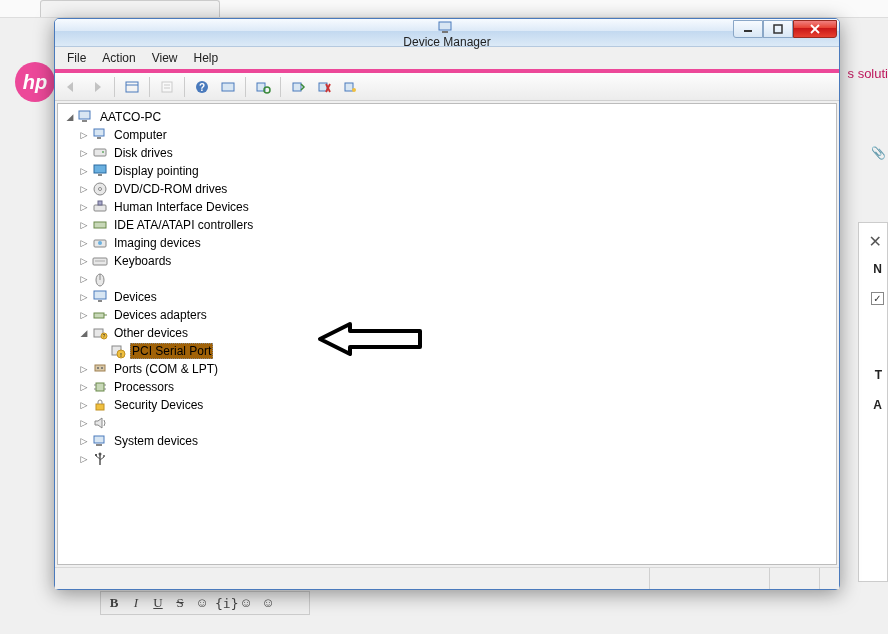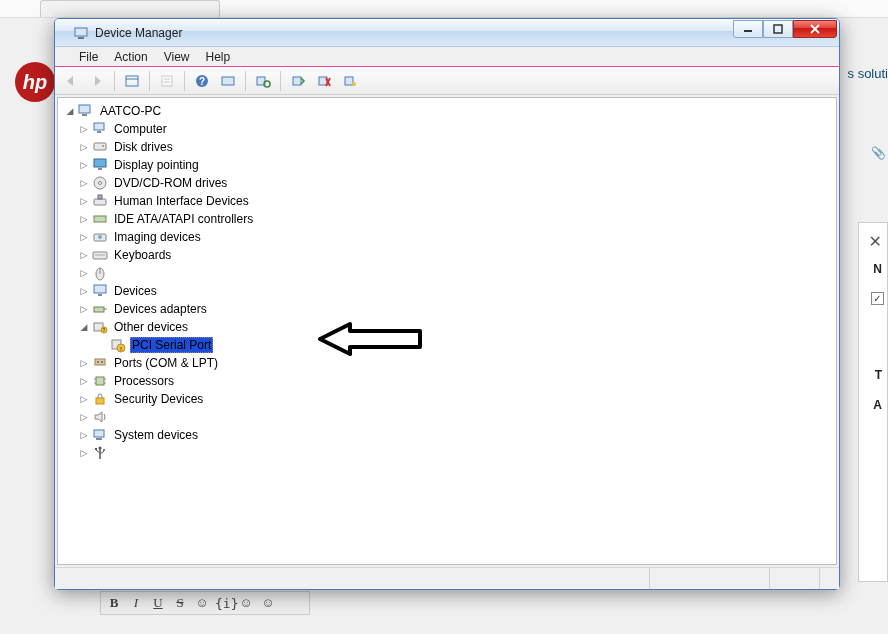--- a/index.html
+++ b/index.html
@@ -18,26 +18,26 @@
     position: absolute; top: 0; left: 0; right: 0; height: 18px;
     background: #fafafa; border-bottom: 1px solid #ddd;
   }
   .bg-tab {
     position: absolute; top: 0; left: 40px; width: 180px; height: 17px;
     background: #f3f3f3; border: 1px solid #ccc; border-bottom: none;
     border-radius: 3px 3px 0 0;
   }
   .hp-logo {
     position: absolute; top: 62px; left: 15px; width: 40px; height: 40px;
-    border-radius: 50%; background: #b91c1c; color: #fff;
+    border-radius: 50%; background: #ec4899; color: #fff;
     display: flex; align-items: center; justify-content: center;
     font-style: italic; font-weight: bold; font-size: 20px;
   }
   .bg-text-right {
-    position: absolute; top: 66px; right: 0; color: #0c4a6e; font-size: 13px;
+    position: absolute; top: 66px; right: 0; color: #be185d; font-size: 13px;
   }
   .bg-panel-right {
     position: absolute; top: 222px; right: 0; width: 30px; height: 360px;
     background: #fff; border: 1px solid #ccc;
   }
   .bg-close-x {
     position: absolute; top: 232px; right: 6px; font-size: 16px; color: #555;
   }
   .bg-clip {
     position: absolute; top: 146px; right: 2px; font-size: 12px; color:#5a8ccd;
@@ -63,23 +63,24 @@
     border: 1px solid #4a7abc;
     border-radius: 5px;
     box-shadow: 0 4px 20px rgba(0,0,0,0.4);
     display: flex; flex-direction: column;
   }
   .titlebar {
     height: 28px;
     background: linear-gradient(to bottom, #f7fbff 0%, #dce9f7 45%, #c3d9f0 46%, #dceaf7 100%);
     border-bottom: 1px solid #b5c9df;
     display: flex; align-items: center;
-    padding: 0 16px;
+    padding: 0 0;
     border-radius: 4px 4px 0 0;
     position: relative;
+    flex-direction: column;
   }
   .titlebar .icon-slot {
     width: 16px; height: 16px; margin: 0 6px 0 2px;
     display:flex; align-items:center; justify-content:center;
   }
   .titlebar .title { color: #222; font-size: 12px; }
   .win-controls {
     position: absolute; right: 2px; top: 1px;
     display: flex; gap: 0;
   }
@@ -92,23 +93,23 @@
   }
   .win-btn.min { border-radius: 0 0 0 3px; }
   .win-btn.close {
     width: 44px;
     background: linear-gradient(to bottom, #f08080 0%, #e74030 45%, #c91818 46%, #e74030 100%);
     border-color: #9a2a20; color: #fff; border-radius: 0 0 3px 0;
   }
   .win-btn.max svg, .win-btn.min svg { display:block; }
 
   .menubar {
-    height: 20px; background: #f0f0f0;
-    display:flex; align-items:center; padding: 0 16px;
-    border-bottom: 1px solid #ec4899;
+    height: 26px; background: #f0f0f0;
+    display:flex; align-items:center; padding: 0 4px;
+    border-bottom: 4px solid #ec4899;
   }
   .menubar .menu-item {
     padding: 2px 8px; font-size: 12px; color:#222;
   }
   .toolbar {
     height: 28px; background: linear-gradient(to bottom,#fdfdfd,#ececec);
     border-bottom: 1px solid #d0d0d0;
     display:flex; align-items:center; padding: 0 4px; gap:2px;
   }
   .tb-btn {
@@ -133,21 +134,21 @@
     display:flex; align-items:center; justify-content:center;
     color:#6a6a6a; font-size: 9px;
   }
   .node .icon16 {
     width: 16px; height: 16px; margin-right: 4px;
     display:flex; align-items:center; justify-content:center;
     flex-shrink: 0;
   }
   .node .label { padding: 1px 2px; }
   .node.selected .label {
-    background:#1d4ed8; border:1px dotted #888; padding:0 1px;
+    background:#a16207; border:1px dotted #888; padding:0 1px;
   }
   .children { padding-left: 18px; }
   .level1 > .node { padding-left: 4px; }
 
   .statusbar {
     height: 22px; background: #f0f0f0; border-top: 1px solid #d8d8d8;
     display:flex; align-items:center;
   }
   .statusbar .cell { border-left:1px solid #d0d0d0; height:100%; }
 

